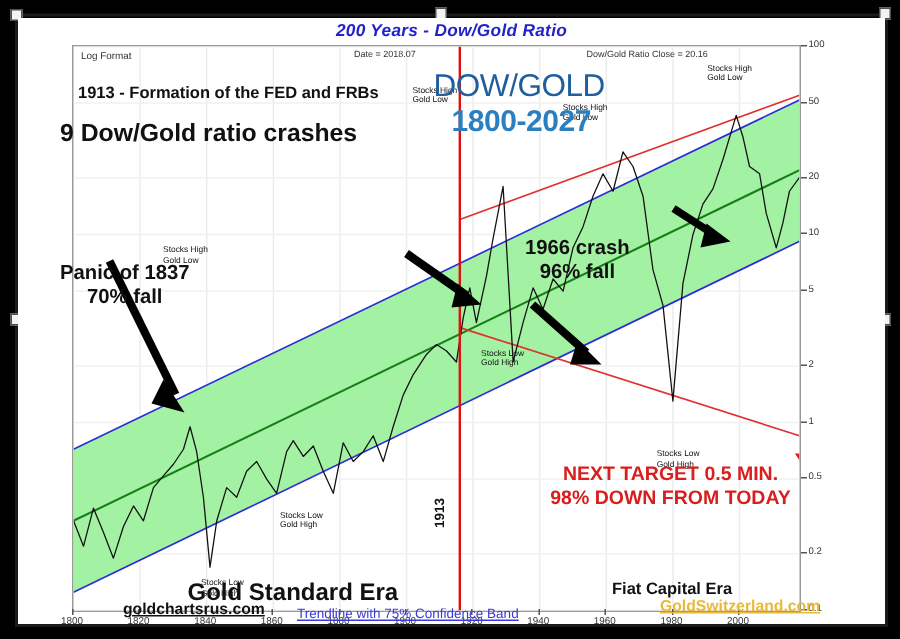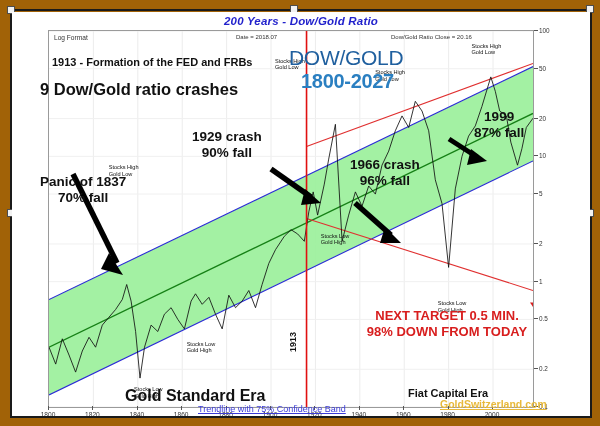--- a/index.html
+++ b/index.html
@@ -1,20 +1,20 @@
 <!DOCTYPE html>
 <html><head>
 <meta charset="utf-8">
 <style>
   html,body{margin:0;padding:0;background:#ffffff;}
   body{width:600px;height:426px;overflow:hidden;
        font-family:"Liberation Sans","DejaVu Sans",sans-serif;}
 
   
-  #frame{position:absolute;left:0;top:0;width:600px;height:426px;background:#a16207;}
+  #frame{position:absolute;left:0;top:0;width:600px;height:426px;background:#000000;}
   .sel-border{position:absolute;background:#1a1a1a;}
   .sel-top{left:10px;top:9px;width:582px;height:2px;}
   .sel-left{left:10px;top:9px;width:2px;height:409px;}
   .sel-right{left:590px;top:9px;width:2px;height:409px;}
   .sel-bottom{left:10px;top:416px;width:582px;height:2px;}
   .handle{position:absolute;width:8px;height:8px;background:#f2f2f2;
           border:1px solid #4d4d4d;box-sizing:border-box;}
   .h-tl{left:7px;top:6px;}
   .h-tc{left:290px;top:5px;}
   .h-tr{left:586px;top:5px;}
@@ -223,30 +223,27 @@
     <div class="txt" id="logfmt">Log Format</div>
     <div class="txt" id="datelbl">Date = 2018.07</div>
     <div class="txt" id="closelbl">Dow/Gold Ratio Close = 20.16</div>
     <div class="txt" id="fedline">1913 - Formation of the FED and FRBs</div>
     <div class="txt" id="crashes">9 Dow/Gold ratio crashes</div>
     <div class="txt" id="dg1">DOW/GOLD</div>
     <div class="txt" id="dg2">1800-2027</div>
 
     <div class="ann" id="ann1837">Panic of 1837
 70% fall</div>
-    <div class="ann" id="ann1929">1929 crash
-90% fall</div>
     <div class="ann" id="ann1966">1966 crash
 96% fall</div>
-    <div class="ann" id="ann1999">1999
-87% fall</div>
 
     <div id="redmsg">NEXT TARGET 0.5 MIN.
 98% DOWN FROM TODAY</div>
 
     <div id="y1913">1913</div>
     <div id="goldstd">Gold Standard Era</div>
     <div id="fiat">Fiat Capital Era</div>
+    <div id="gcru">goldchartsrus.com</div>
     <div id="gsw">GoldSwitzerland.com</div>
     <div id="trendband">Trendline with 75% Confidence Band</div>
 
   </div>
 </div>
 
 </body></html>

